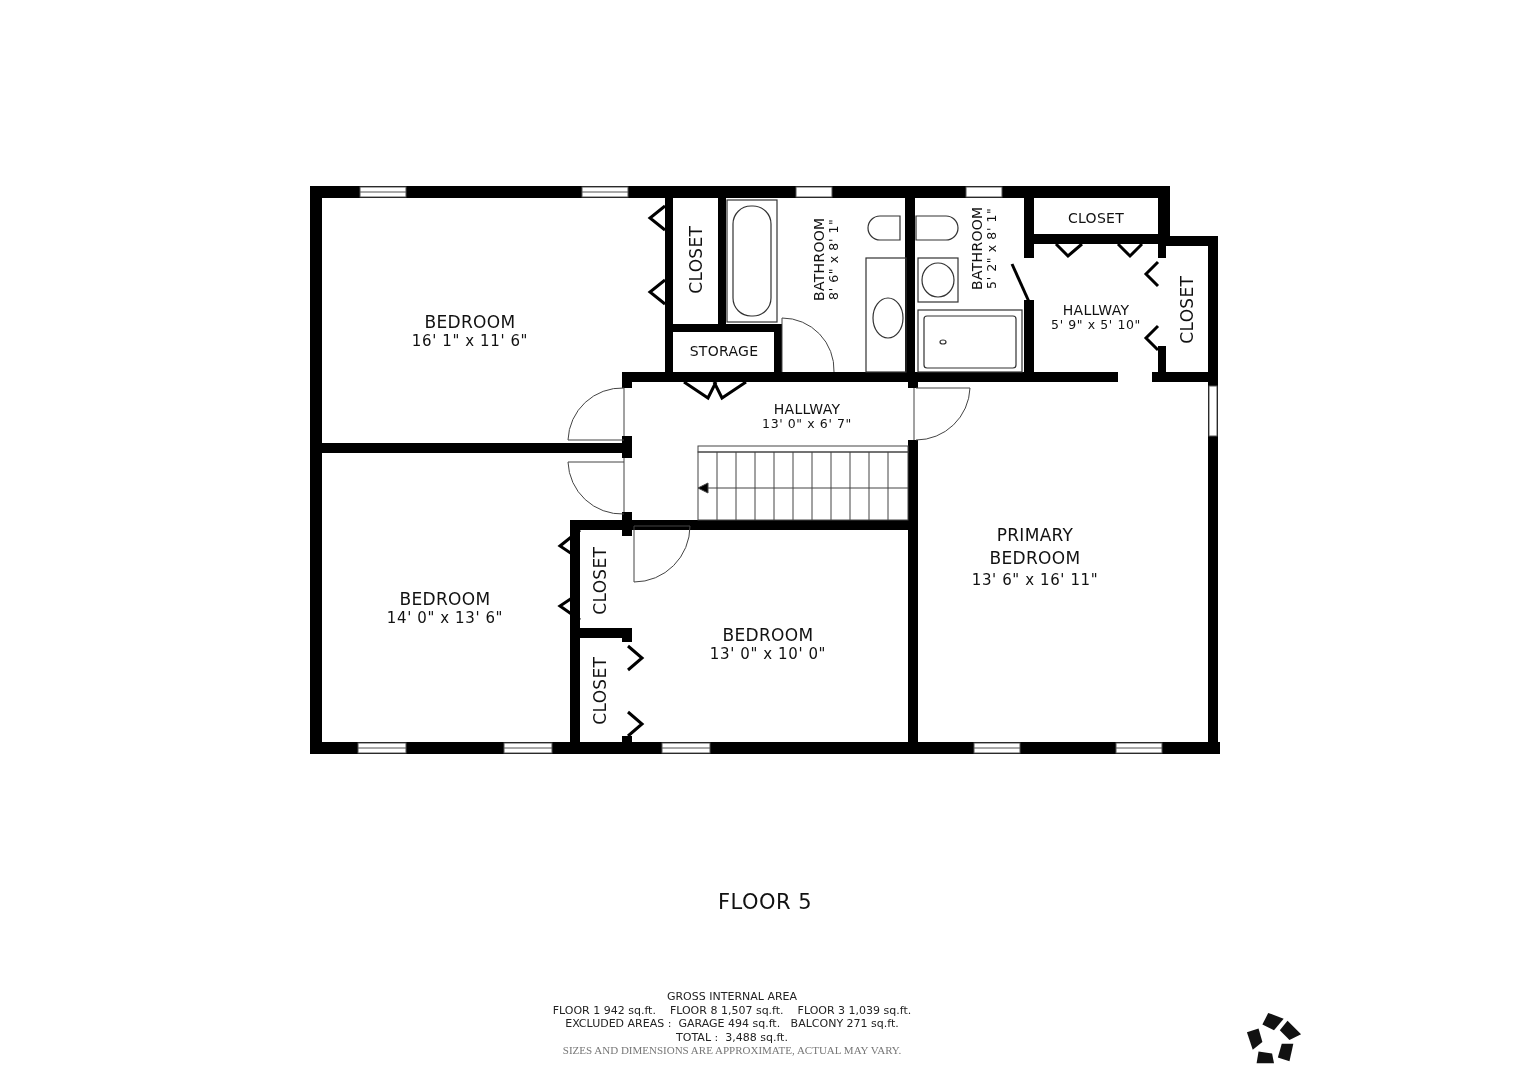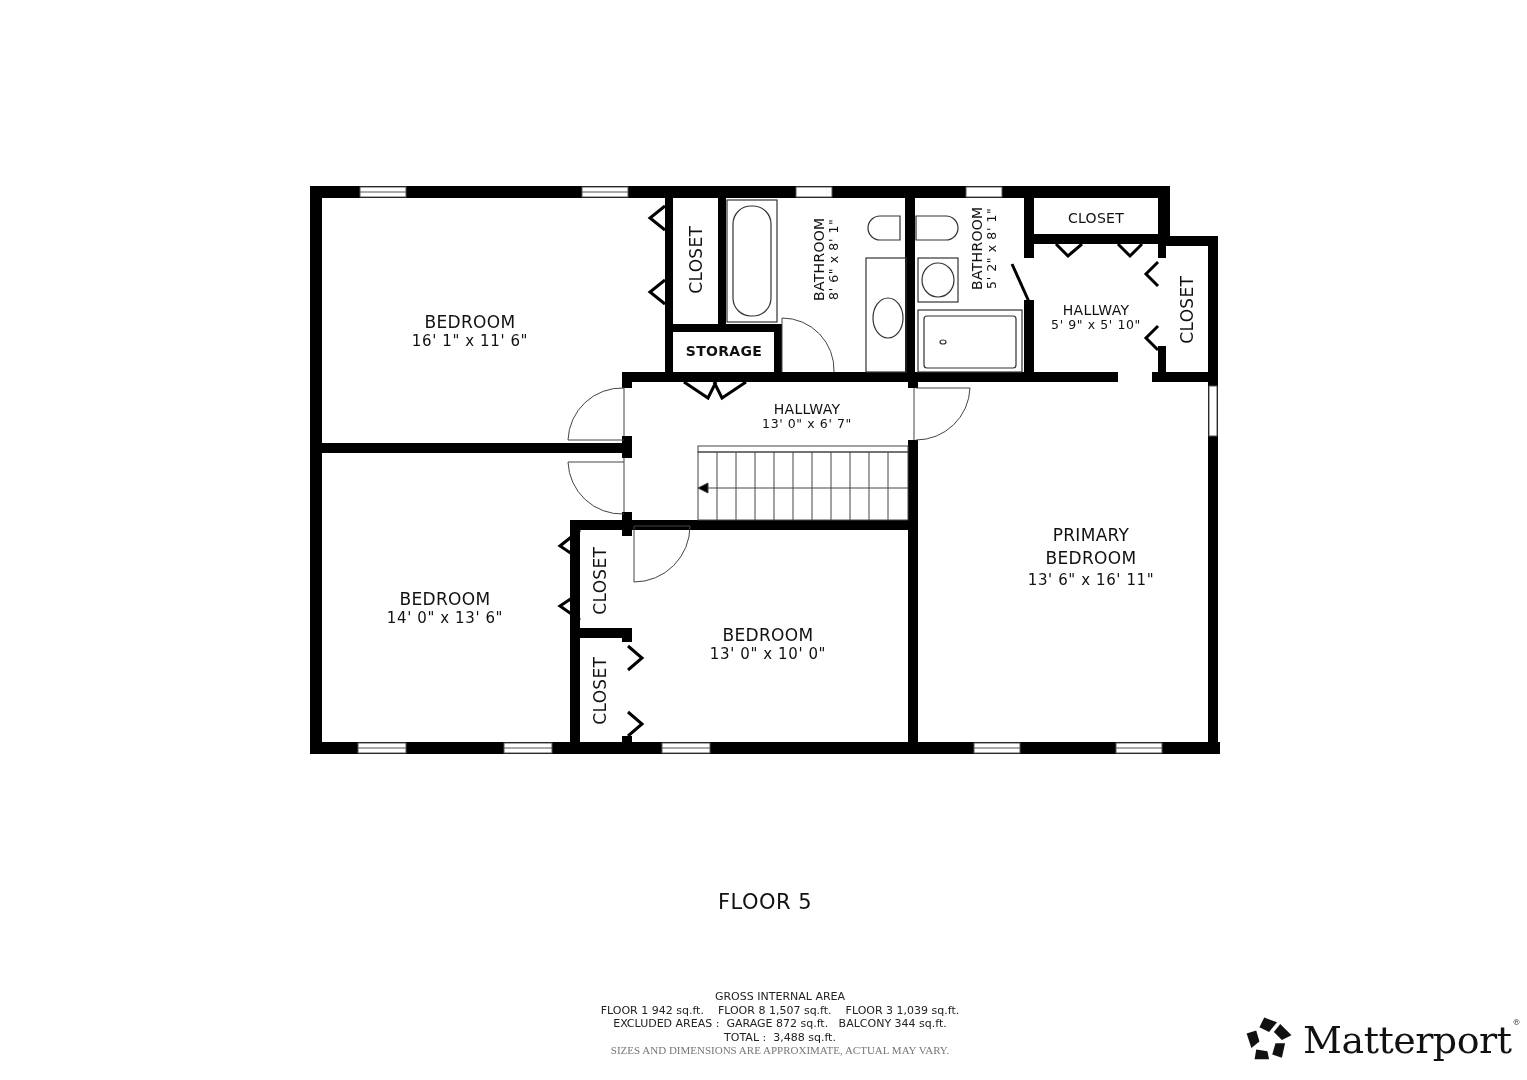--- a/index.html
+++ b/index.html
@@ -5,21 +5,21 @@
   html, body { margin: 0; padding: 0; background: #ffffff; }
   body { width: 1527px; height: 1080px; position: relative; overflow: hidden; font-family: "DejaVu Sans", sans-serif; color: #111; }
   #plan { position: absolute; left: 0; top: 0; width: 1527px; height: 1080px; }
   .lbl { position: absolute; text-align: center; white-space: nowrap; line-height: 1.15; color: #111; }
   .lbl .name { display: block; font-size: 17px; letter-spacing: 0.3px; }
   .lbl .dim { display: block; font-size: 15px; letter-spacing: 0.6px; }
   .lbl.small .name { font-size: 14px; }
   .lbl.small .dim { font-size: 12.5px; }
   .rot { transform-origin: center center; transform: rotate(-90deg); }
   .floor-title { position: absolute; left: 690px; top: 890px; width: 150px; text-align: center; font-size: 21px; letter-spacing: 0.5px; color: #111; }
-  .summary { position: absolute; left: 560px; top: 990px; width: 440px; text-align: center; font-size: 11px; line-height: 13.5px; color: #222; }
+  .summary { position: absolute; left: 512px; top: 990px; width: 440px; text-align: center; font-size: 11px; line-height: 13.5px; color: #222; }
   .summary .disclaimer { color: #777; font-family: Liberation Serif, serif; }
   .logo { position: absolute; left: 1245px; top: 1010px; width: 275px; height: 60px; display: flex; align-items: center; }
   .logo-word { font-family: "DejaVu Serif", "Liberation Serif", serif; font-size: 38px; color: #111; margin-left: 10px; letter-spacing: -0.5px; }
   .logo-reg { font-size: 8px; vertical-align: top; margin-left: 1px; }
 </style>
 </head>
 <body>
 
 <svg id="plan" viewBox="0 0 1527 1080" xmlns="http://www.w3.org/2000/svg">
   <g fill="#000">
@@ -172,21 +172,21 @@
 <div class="lbl" style="left:375px; top:590px; width:140px;">
   <span class="name">BEDROOM</span>
   <span class="dim">14' 0" x 13' 6"</span>
 </div>
 
 <div class="lbl" style="left:698px; top:626px; width:140px;">
   <span class="name">BEDROOM</span>
   <span class="dim">13' 0" x 10' 0"</span>
 </div>
 
-<div class="lbl" style="left:1011px; top:524px; width:160px; line-height:1.35;">
+<div class="lbl" style="left:955px; top:524px; width:160px; line-height:1.35;">
   <span class="name">PRIMARY</span>
   <span class="name">BEDROOM</span>
   <span class="dim">13' 6" x 16' 11"</span>
 </div>
 
 <div class="lbl small" style="left:737px; top:401px; width:140px;">
   <span class="name">HALLWAY</span>
   <span class="dim">13' 0" x 6' 7"</span>
 </div>
 
@@ -198,21 +198,21 @@
 <div class="lbl small rot" style="left:766px; top:244px; width:120px;">
   <span class="name">BATHROOM</span>
   <span class="dim">8' 6" x 8' 1"</span>
 </div>
 
 <div class="lbl small rot" style="left:924px; top:233px; width:120px;">
   <span class="name">BATHROOM</span>
   <span class="dim">5' 2" x 8' 1"</span>
 </div>
 
-<div class="lbl small" style="left:674px; top:343px; width:100px;font-weight:bold;">
+<div class="lbl small" style="left:674px; top:343px; width:100px;">
   <span class="name">STORAGE</span>
 </div>
 
 <div class="lbl rot" style="left:649px; top:250px; width:96px;">
   <span class="name">CLOSET</span>
 </div>
 
 <div class="lbl small" style="left:1046px; top:210px; width:100px;">
   <span class="name">CLOSET</span>
 </div>
@@ -227,29 +227,28 @@
 
 <div class="lbl rot" style="left:553px; top:681px; width:96px;">
   <span class="name">CLOSET</span>
 </div>
 
 <div class="floor-title">FLOOR 5</div>
 
 <div class="summary">
   <div>GROSS INTERNAL AREA</div>
   <div style="white-space:pre;">FLOOR 1 942 sq.ft.    FLOOR 8 1,507 sq.ft.    FLOOR 3 1,039 sq.ft.</div>
-  <div style="white-space:pre;">EXCLUDED AREAS :  GARAGE 872 sq.ft.   BALCONY 344 sq.ft.</div>
+  <div style="white-space:pre;">EXCLUDED AREAS :  GARAGE 494 sq.ft.   BALCONY 271 sq.ft.</div>
   <div style="white-space:pre;">TOTAL :  3,488 sq.ft.</div>
   <div class="disclaimer">SIZES AND DIMENSIONS ARE APPROXIMATE, ACTUAL MAY VARY.</div>
 </div>
 
 <div class="logo">
   <svg width="58" height="58" viewBox="0 0 60 60">
     <g fill="#111">
       <polygon points="24,2 40,8 30,20 18,14"></polygon>
       <polygon points="44,10 58,24 46,30 36,20"></polygon>
       <polygon points="50,34 46,52 34,48 38,34"></polygon>
       <polygon points="30,54 12,54 14,42 28,44"></polygon>
       <polygon points="8,40 2,22 14,18 18,32"></polygon>
     </g>
   </svg>
-  <span class="logo-word"><span>Matterport</span><span class="logo-reg">®</span></span>
 </div>
 
 </body></html>

